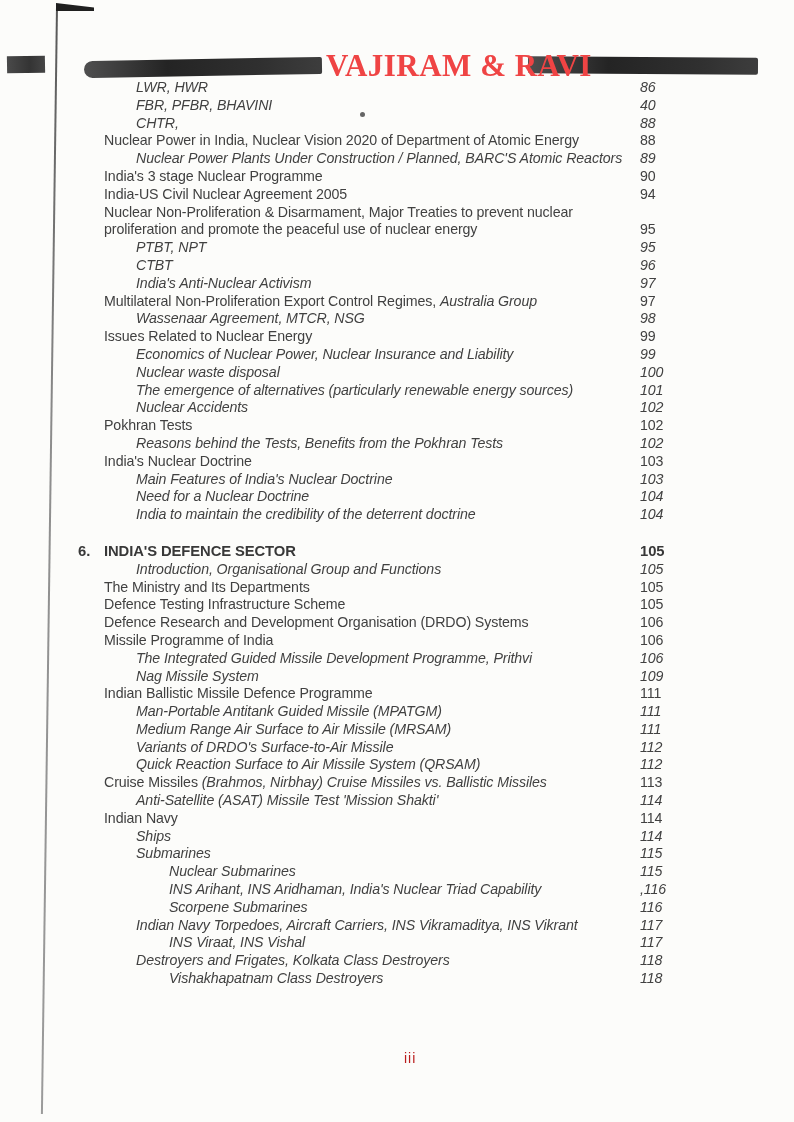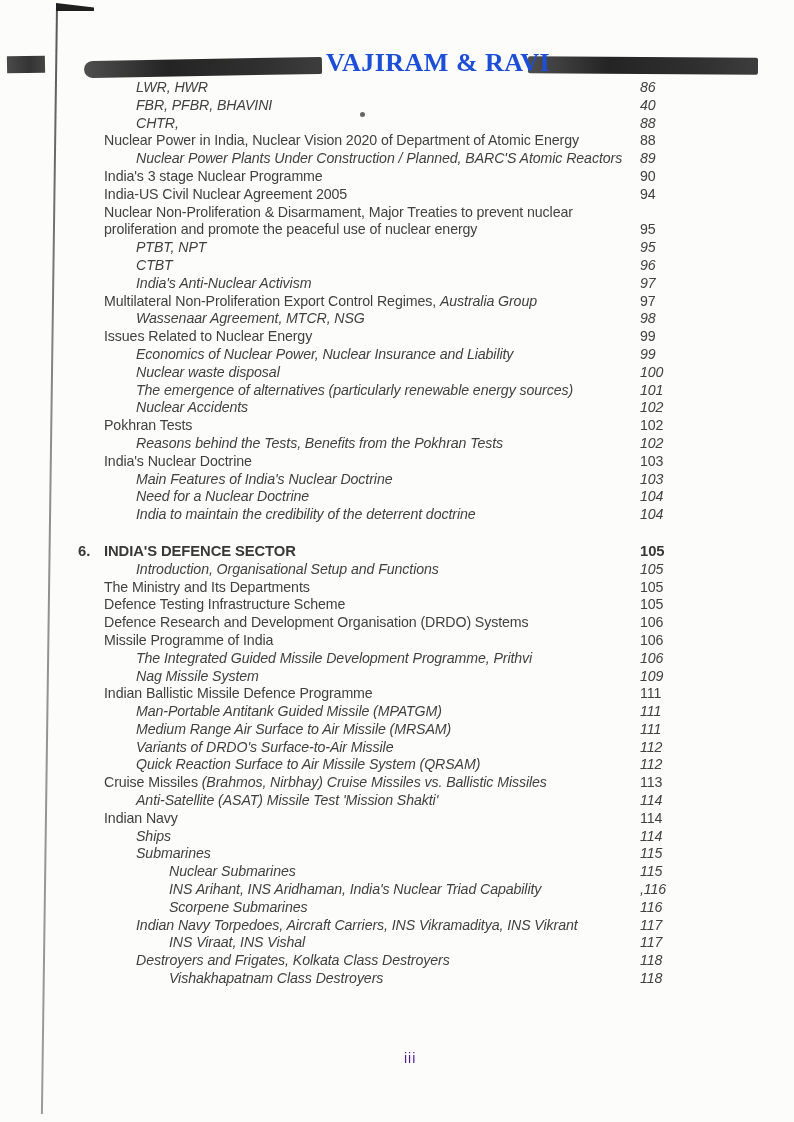--- a/index.html
+++ b/index.html
@@ -24,42 +24,42 @@
     position:absolute;left:7px;top:56px;width:38px;height:17px;
     background:linear-gradient(90deg,#4a4a4a,#343434 60%,#454545);
     transform:rotate(-1deg);
   }
   .bar{position:absolute;height:17px;background:linear-gradient(90deg,#4f4f4f,#242424 35%,#303030 75%,#3d3d3d);}
   .bar-left{left:84px;top:59px;width:238px;border-radius:9px 2px 2px 9px;transform:rotate(-1deg);}
   .bar-right{left:528px;top:57px;width:230px;border-radius:2px;transform:rotate(0.35deg);}
   .header-title{
     position:absolute;left:326px;top:48px;
     font-family:"Liberation Serif","DejaVu Serif",serif;
-    font-weight:bold;font-size:26px;letter-spacing:.5px;color:#1d4ed8;
+    font-weight:bold;font-size:31px;letter-spacing:.5px;color:#ef4444;
     white-space:nowrap;
   }
   .ink-speck{
     position:absolute;left:360px;top:112px;width:5px;height:5px;border-radius:50%;
     background:#4a4a4a;opacity:.85;
   }
   
   .toc{
     position:absolute;left:72px;top:79px;width:620px;
     font-size:14.2px;line-height:17.8px;letter-spacing:-0.1px;
   }
   .row{display:flex;align-items:baseline;position:relative;}
   .row .txt{flex:1 1 auto;white-space:nowrap;overflow:visible;padding-left:32px;}
   .row.ind1 .txt{padding-left:64px;}
   .row.ind2 .txt{padding-left:97px;}
   .row .pg{flex:0 0 52px;}
   .it{font-style:italic;}
   .section-row{margin-top:19px;font-weight:bold;color:#383838;font-size:14.8px;}
   .section-row .num{position:absolute;left:6px;top:0;}
   .page-footer{
-    position:absolute;left:404px;top:1050px;font-size:14px;color:#4c1d95;letter-spacing:1px;
+    position:absolute;left:404px;top:1050px;font-size:14px;color:#b91c1c;letter-spacing:1px;
   }
 </style>
 </head>
 <body>
 
 <div class="page">
 
   <div class="scan-line"></div>
   <div class="corner-mark"></div>
   <div class="edge-mark"></div>
@@ -174,21 +174,21 @@
       </div>
 
     <div class="row section-row">
       <span class="num">6.</span>
       <span class="txt">INDIA'S DEFENCE SECTOR</span>
       <span class="pg">105</span>
     </div>
 
     <div id="toc-part2">
         <div class="row ind1">
-          <span class="txt"><span class="it">Introduction, Organisational Setup and Functions</span></span>
+          <span class="txt"><span class="it">Introduction, Organisational Group and Functions</span></span>
           <span class="pg it">105</span>
         </div>
         <div class="row">
           <span class="txt"><span>The Ministry and Its Departments</span></span>
           <span class="pg">105</span>
         </div>
         <div class="row">
           <span class="txt"><span>Defence Testing Infrastructure Scheme</span></span>
           <span class="pg">105</span>
         </div>

